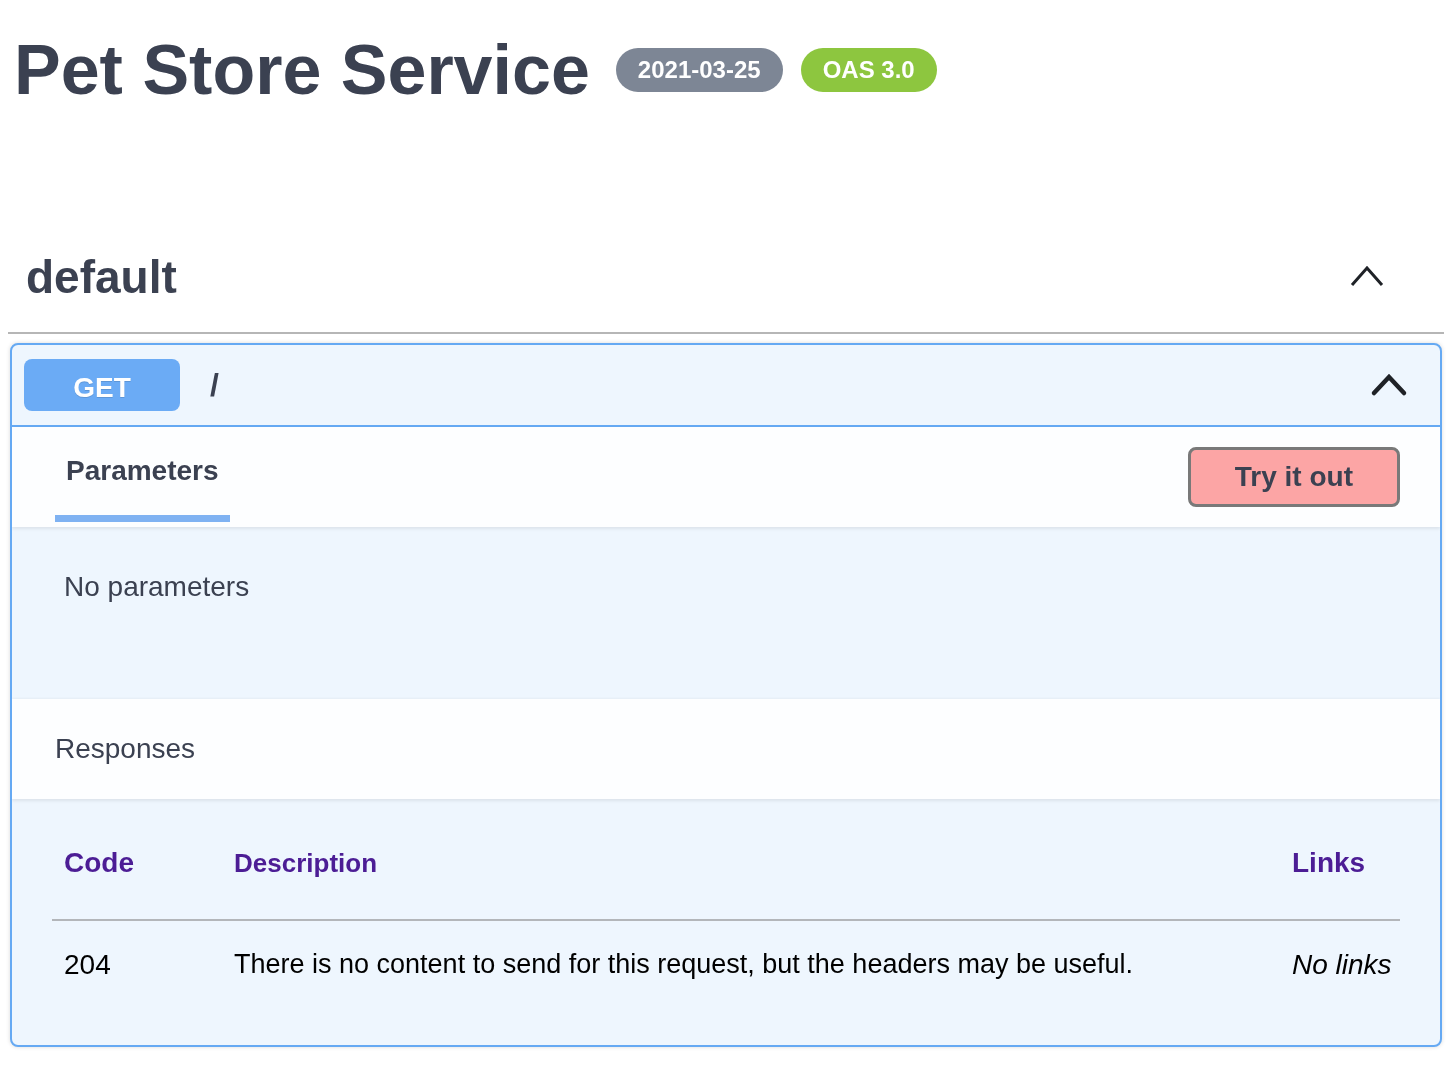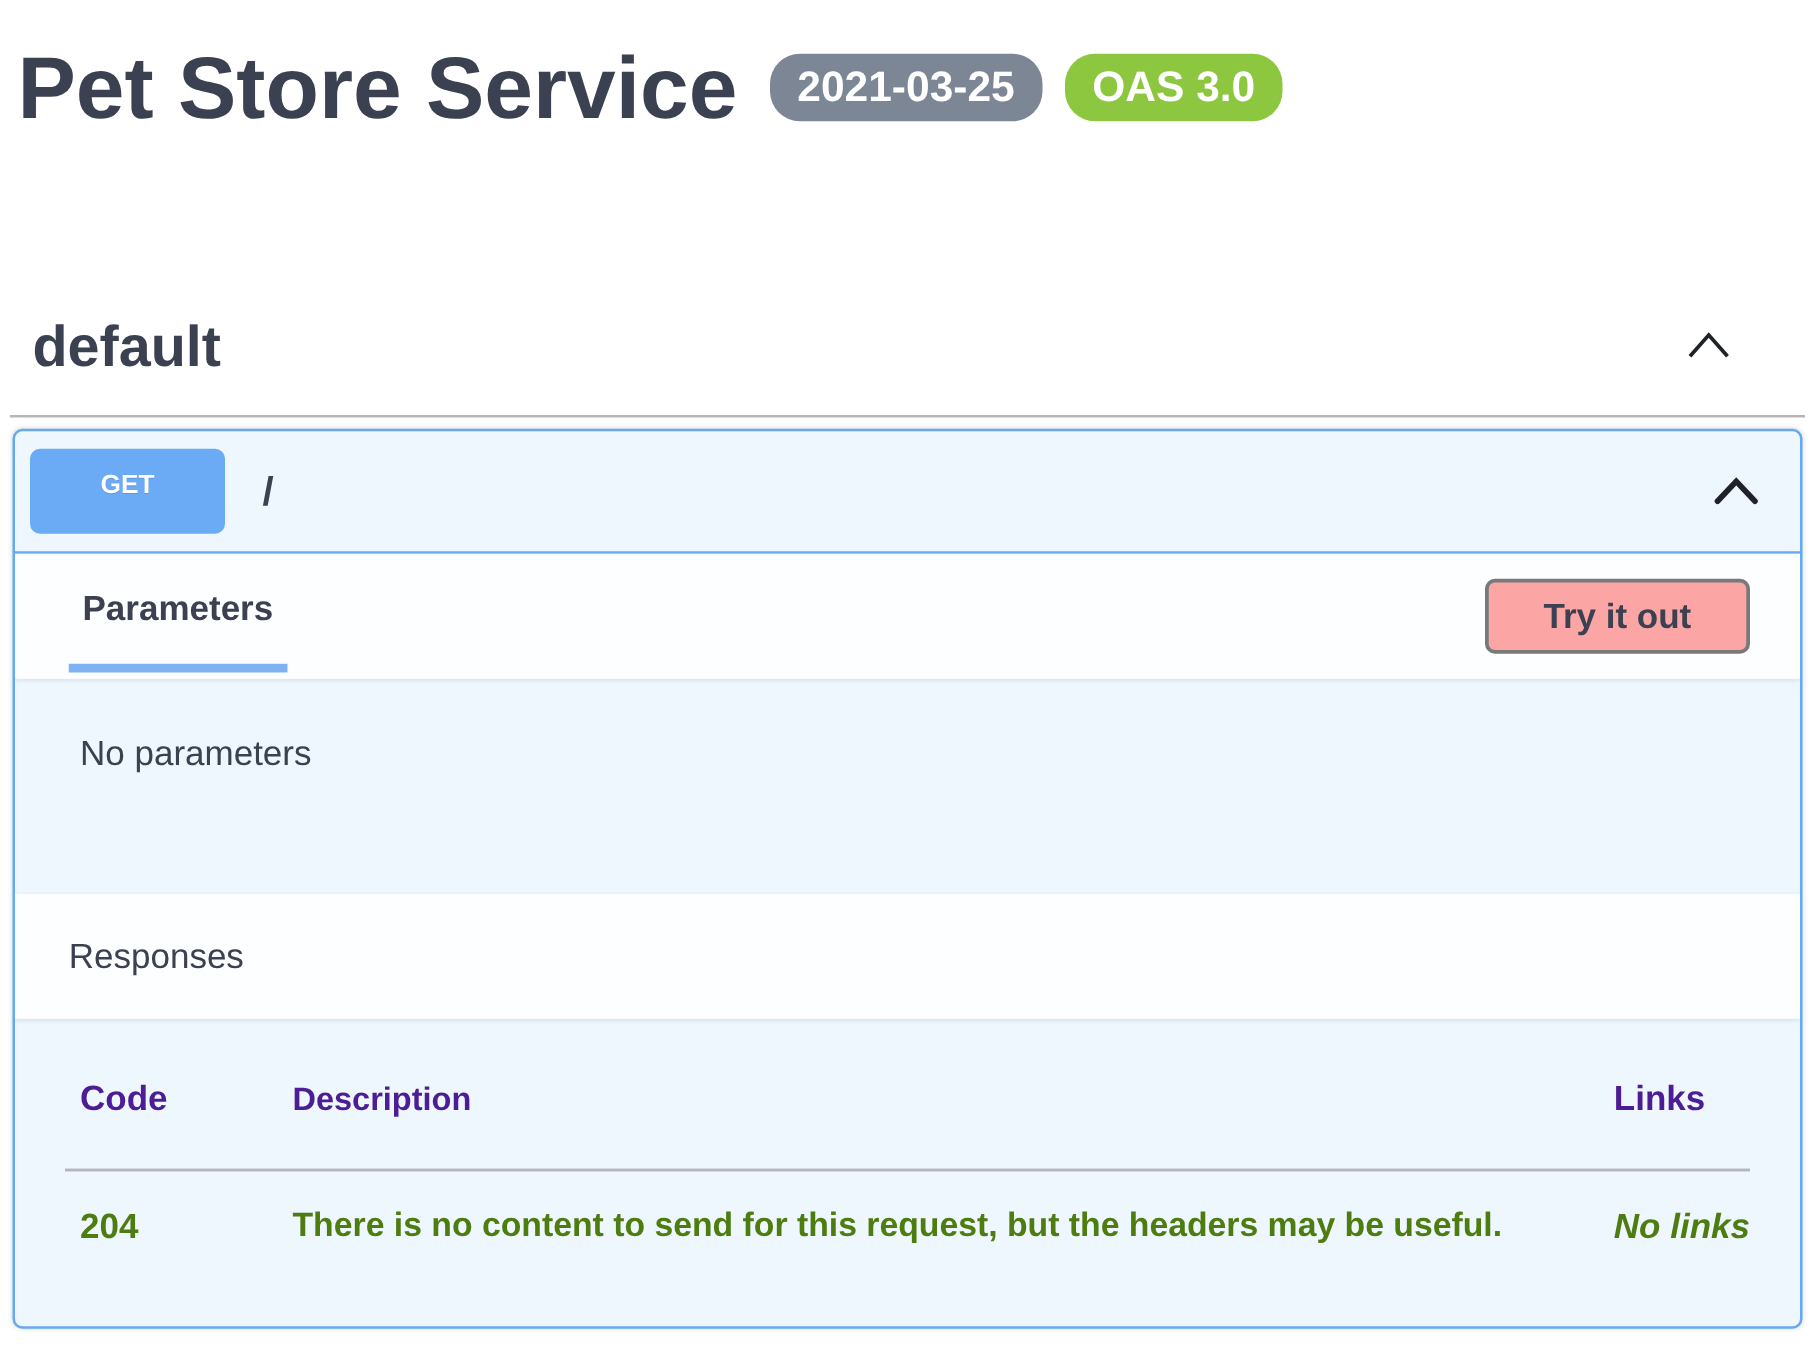--- a/index.html
+++ b/index.html
@@ -28,21 +28,21 @@
     align-items: center;
   }
   .badges {
     display: flex;
     align-items: flex-start;
     margin-left: 26px;
     margin-top: 0px;
     gap: 18px;
   }
   .badge {
-    font-size: 34px;
+    font-size: 24px;
     font-weight: bold;
     color: #ffffff;
     line-height: 1;
     padding: 10px 22px;
     border-radius: 24px;
     white-space: nowrap;
   }
   .badge-version { background: #7d8695; }
   .badge-oas { background: #8dc63f; }
 
@@ -78,24 +78,24 @@
   .opblock-summary {
     display: flex;
     align-items: center;
     padding: 14px 28px 14px 12px;
     border-bottom: 2px solid #65a9f3;
     cursor: pointer;
   }
   .method-badge {
     background: #6babf5;
     color: #ffffff;
-    font-size: 21px;
+    font-size: 28px;
     font-weight: bold;
     width: 156px;
-    height: 68px;
+    height: 52px;
     line-height: 58px;
     text-align: center;
     border-radius: 8px;
     text-shadow: 0 1px 0 rgba(0,0,0,.12);
     flex: 0 0 auto;
   }
   .op-path {
     font-size: 32px;
     font-weight: bold;
     margin-left: 30px;
@@ -177,22 +177,21 @@
     padding: 0 0 40px 12px;
     color: #4c1d95;
     vertical-align: bottom;
   }
   .col-status-h { font-size: 28px; font-weight: bold; width: 170px; }
   .col-desc-h   { font-size: 26px; font-weight: bold; }
   .col-links-h  { font-size: 28px; font-weight: bold; width: 120px; }
   .responses-table tbody td {
     padding: 28px 0 0 12px;
     vertical-align: top;
-    color: #4d7c0f;
-    font-weight: bold;
+    color: #000000;
   }
   .cell-code { font-size: 28px; }
   .cell-desc { font-size: 27px; padding-right: 60px; }
   .cell-links { font-size: 28px; font-style: italic; white-space: nowrap; }
 </style>
 </head>
 <body>
 
 <header class="info">
   <h1>

